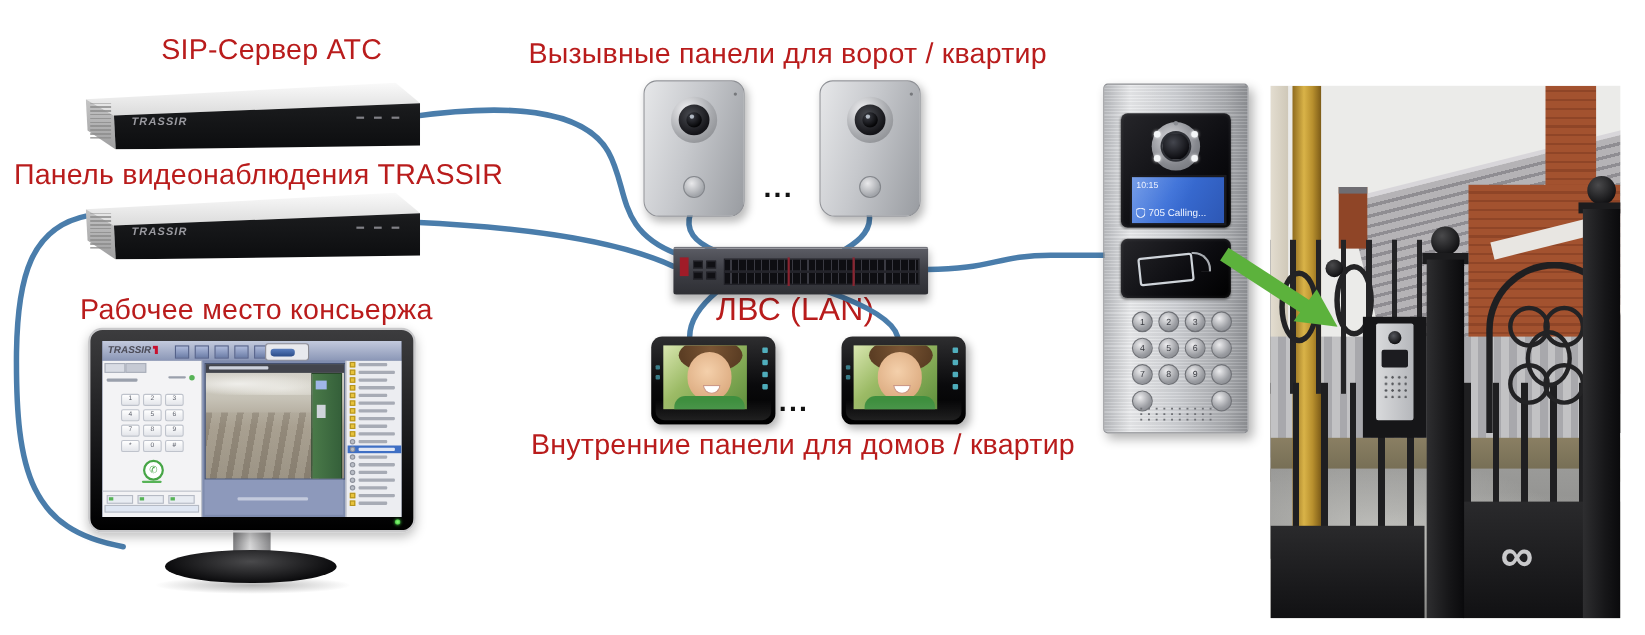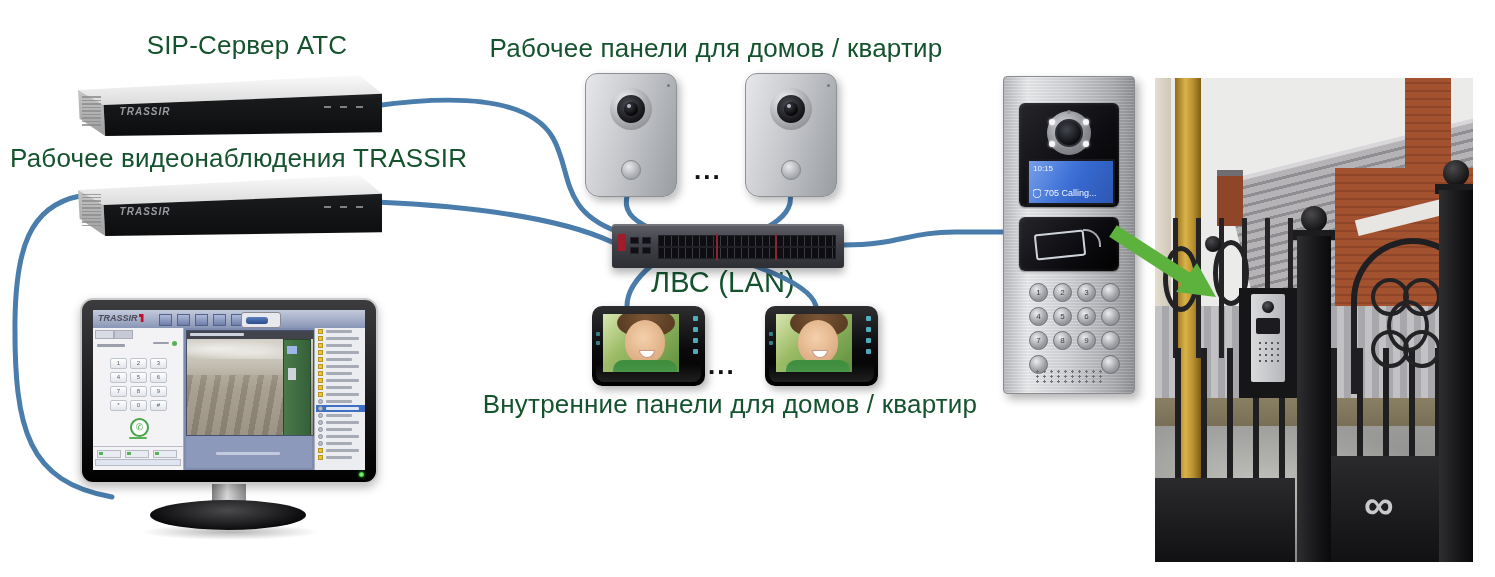--- a/index.html
+++ b/index.html
@@ -1,18 +1,18 @@
 <!DOCTYPE html>
 <html><head>
 <meta charset="utf-8">
 <style>
   html,body{margin:0;padding:0;background:#ffffff;}
   #canvas{position:relative;width:1495px;height:577px;background:#ffffff;overflow:hidden;
           font-family:"Liberation Sans",sans-serif;color:#1a1a1a;}
-  .lbl{position:absolute;font-size:26px;color:#14532d;text-align:center;white-space:nowrap;letter-spacing:.2px;}
+  .lbl{position:absolute;font-size:26px;color:#b91c1c;text-align:center;white-space:nowrap;letter-spacing:.2px;}
   .dots{position:absolute;font-size:26px;font-weight:bold;color:#111;letter-spacing:2px;}
 
   
   #wires{position:absolute;left:0;top:0;z-index:2;pointer-events:none;}
   #arrowsvg{position:absolute;left:0;top:0;z-index:6;pointer-events:none;}
 
   
   .server{position:absolute;width:320px;height:62px;z-index:3;}
   .srv-top{position:absolute;left:0;top:0;width:100%;height:100%;
            clip-path:polygon(5% 26%,93% 2%,100% 32%,13% 50%);
@@ -237,22 +237,23 @@
       <path d="M 80 196 C 28 206 16 252 15 320 C 14 430 28 482 112 497"></path>
       <path d="M 628 193 C 622 210 632 220 650 228"></path>
       <path d="M 790 193 C 793 208 783 218 768 227"></path>
       <path d="M 652 265 C 634 280 627 293 627 306"></path>
       <path d="M 752 265 C 786 277 812 291 816 306"></path>
       <path d="M 843 245 C 900 245 908 232 955 232 C 975 232 985 232 1005 232"></path>
     </g>
   </svg>
 
   <div class="lbl" style="left:40px;top:30px;width:414px;">SIP-Сервер АТС</div>
-  <div class="lbl" style="left:10px;top:143px;width:450px;">Рабочее видеонаблюдения TRASSIR</div>
-  <div class="lbl" style="left:460px;top:33px;width:512px;">Рабочее панели для домов / квартир</div>
+  <div class="lbl" style="left:10px;top:143px;width:450px;">Панель видеонаблюдения TRASSIR</div>
+  <div class="lbl" style="left:38px;top:266px;width:390px;">Рабочее место консьержа</div>
+  <div class="lbl" style="left:460px;top:33px;width:512px;">Вызывные панели для ворот / квартир</div>
   <div class="lbl" style="left:623px;top:266px;width:200px;font-size:29px;">ЛВС (LAN)</div>
   <div class="lbl" style="left:440px;top:389px;width:580px;">Внутренние панели для домов / квартир</div>
   <div class="dots" style="left:694px;top:155px;">...</div>
   <div class="dots" style="left:708px;top:350px;">...</div>
 
   <div class="server" style="left:62px;top:74px;">
     <div class="srv-top"></div>
     <div class="srv-side"></div>
     <div class="srv-vents"></div>
     <div class="srv-front"></div>

